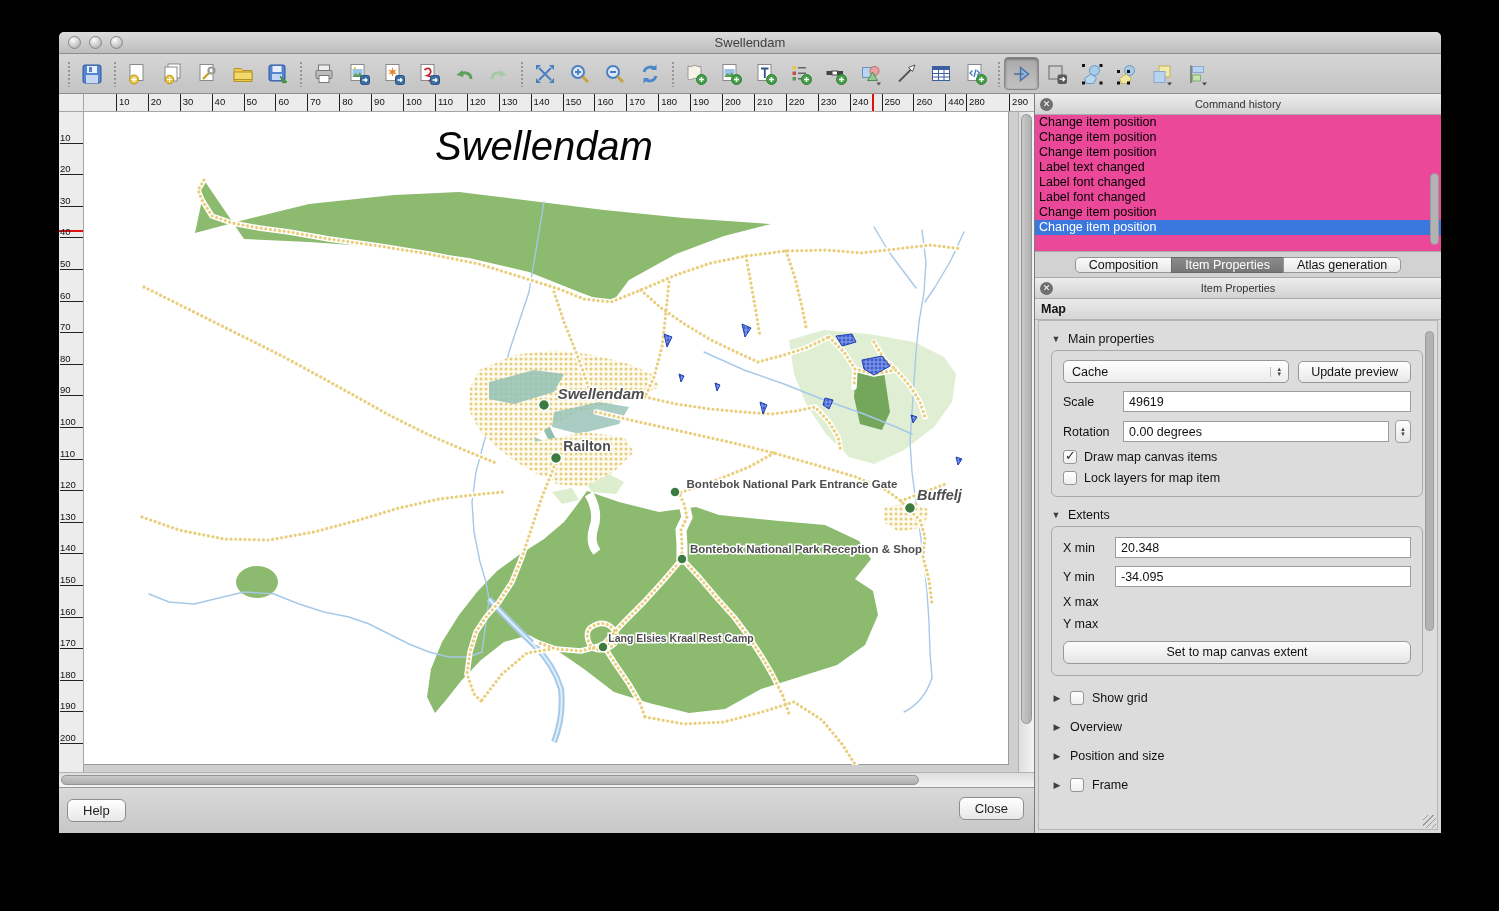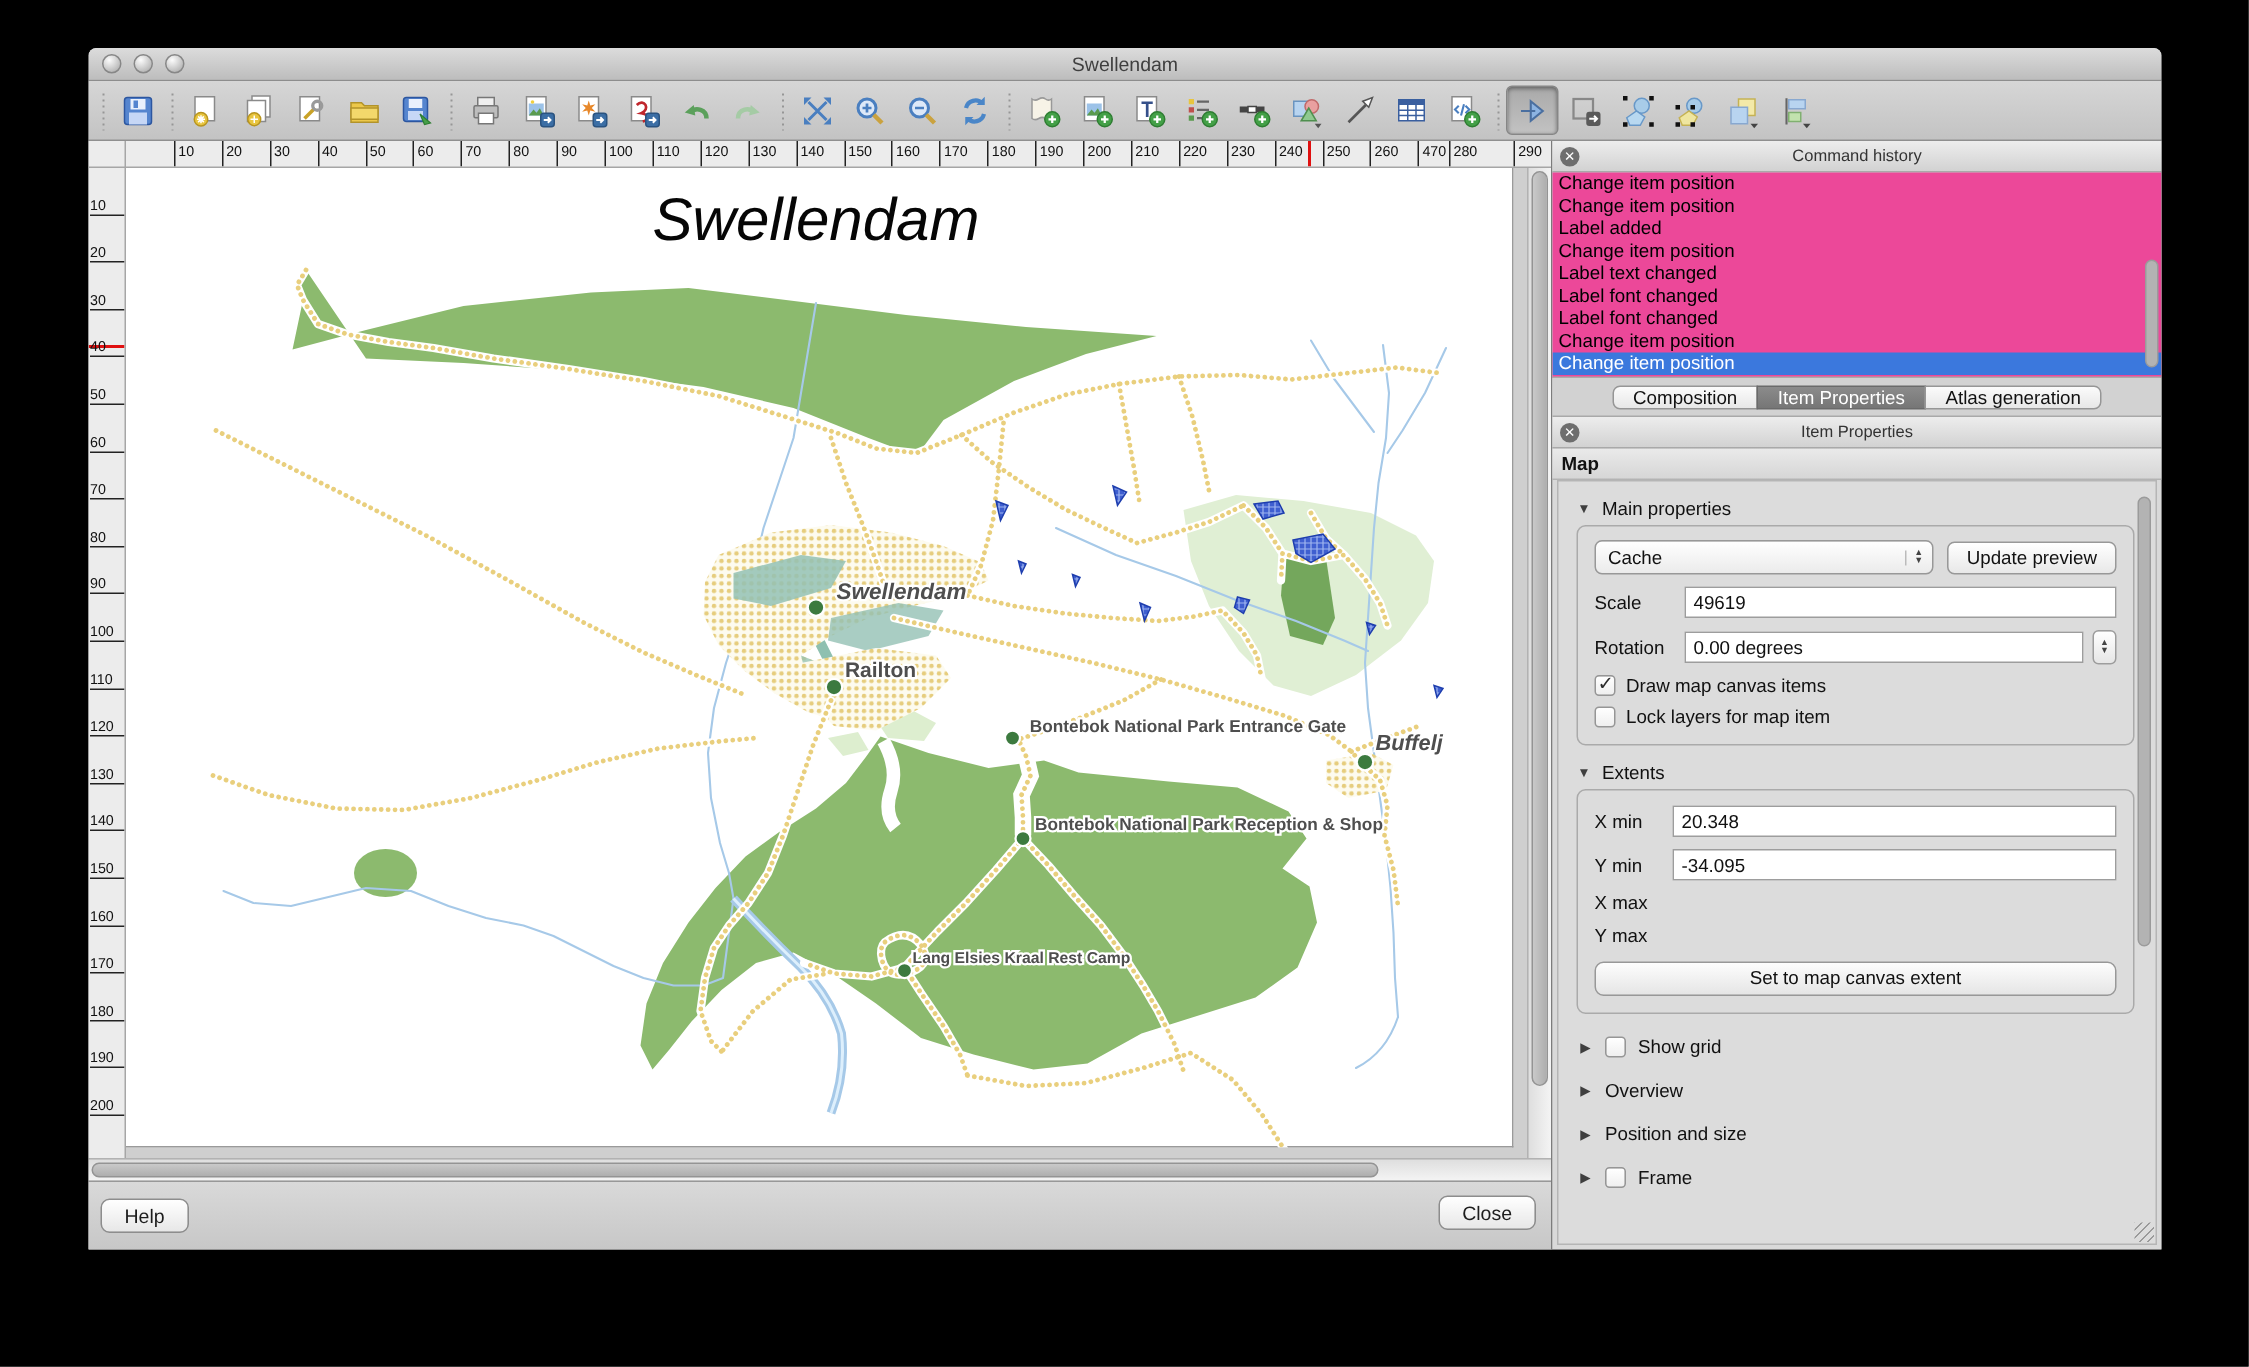--- a/index.html
+++ b/index.html
@@ -383,21 +383,21 @@
             <div class="tick-t" style="left: 542.3px;">170</div>
             <div class="tick-t" style="left: 574.2px;">180</div>
             <div class="tick-t" style="left: 606.1px;">190</div>
             <div class="tick-t" style="left: 638px;">200</div>
             <div class="tick-t" style="left: 669.9px;">210</div>
             <div class="tick-t" style="left: 701.8px;">220</div>
             <div class="tick-t" style="left: 733.7px;">230</div>
             <div class="tick-t" style="left: 765.6px;">240</div>
             <div class="tick-t" style="left: 797.5px;">250</div>
             <div class="tick-t" style="left: 829.4px;">260</div>
-            <div class="tick-t" style="left: 861.3px;">470</div>
+            <div class="tick-t" style="left: 861.3px;">440</div>
             <div class="tick-t" style="left: 882px;">280</div>
             <div class="tick-t" style="left: 925.1px;">290</div>
           </div>
       </div>
       <div class="content-row">
         <div class="ruler-left">
           <div class="marker-left" style="top:118px;"></div>
         <div class="tick-l" style="top: 20.6px;">10</div>
             <div class="tick-l" style="top: 52.2px;">20</div>
             <div class="tick-l" style="top: 83.8px;">30</div>
@@ -560,21 +560,20 @@
     </div>
 
     <div class="right-panel">
       <div class="dock-title">
         <span class="dock-close">✕</span>
         <span>Command history</span>
       </div>
       <div class="ch-list">
         <div class="ch-row">Change item position</div>
           <div class="ch-row">Change item position</div>
-          <div class="ch-row">Label added</div>
           <div class="ch-row">Change item position</div>
           <div class="ch-row">Label text changed</div>
           <div class="ch-row">Label font changed</div>
           <div class="ch-row">Label font changed</div>
           <div class="ch-row">Change item position</div>
           <div class="ch-row selected">Change item position</div>
           <div class="ch-thumb"></div>
       </div>
       <div class="tabs-row">
           <span class="tab">Composition</span>

